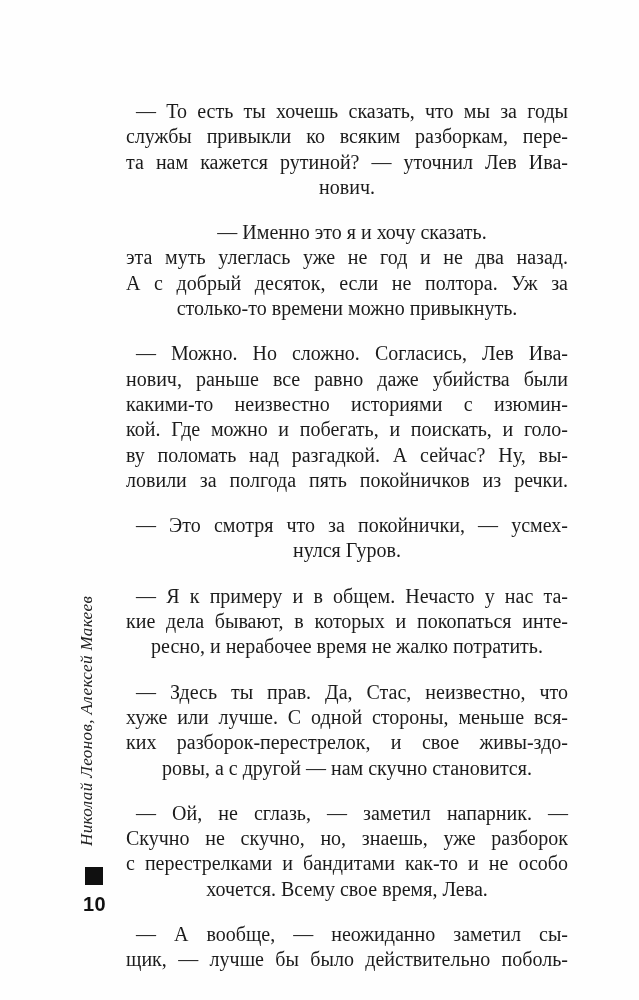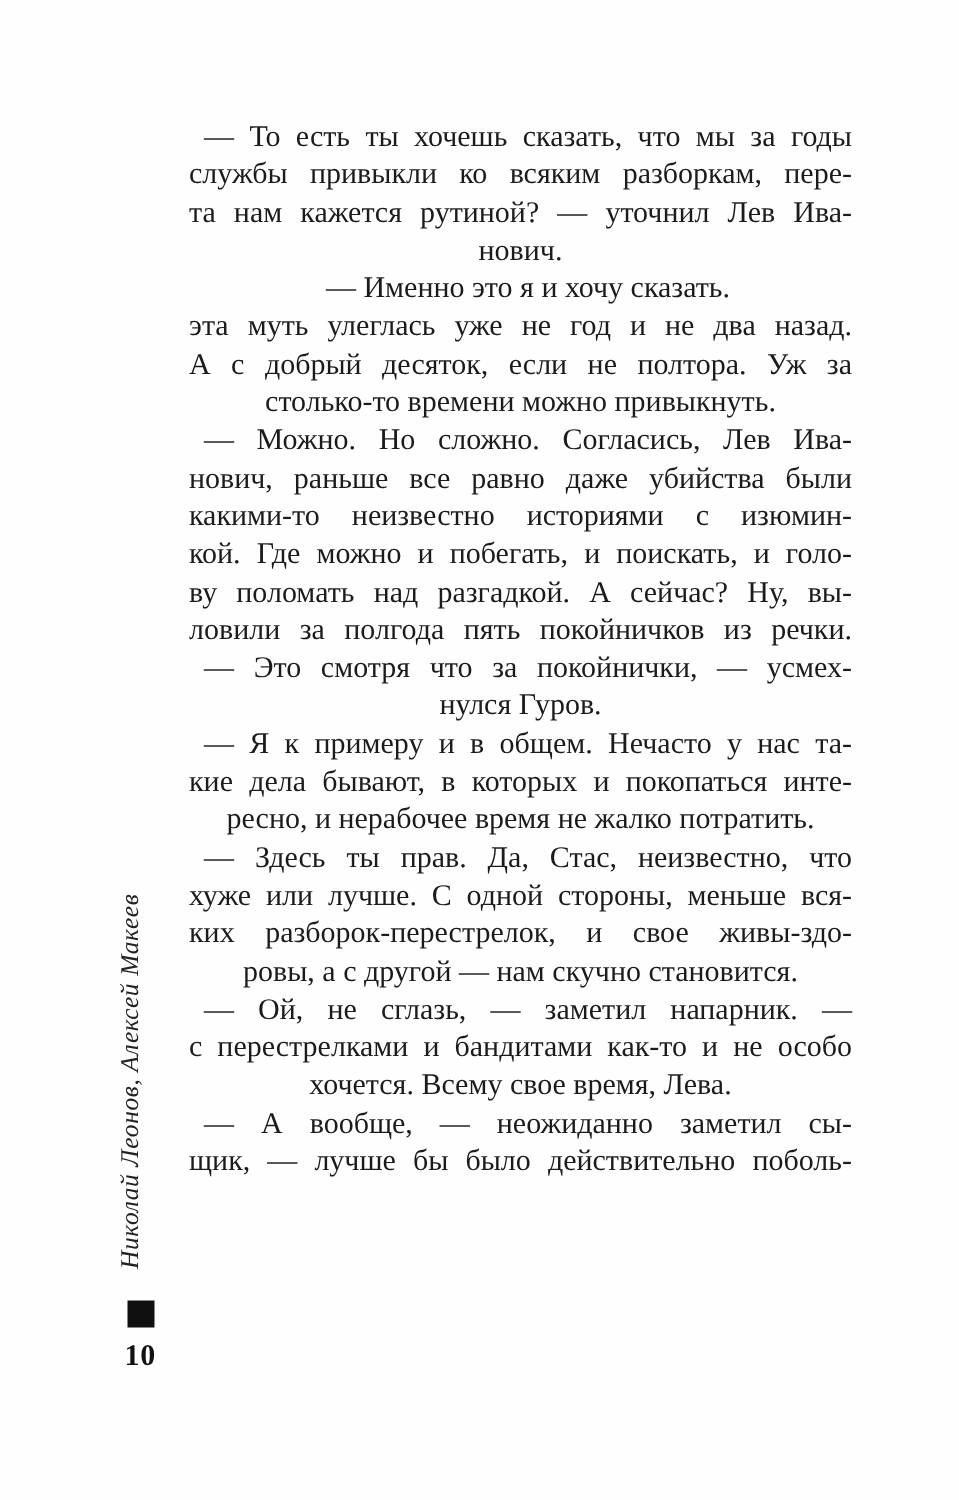--- a/index.html
+++ b/index.html
@@ -33,20 +33,21 @@
     line-height: 25.3px;
     white-space: normal;
     text-align: center;
   }
   .line.just {
     text-align: justify;
     text-align-last: justify;
   }
   .line.indent {
     padding-left: 10px;
+    margin-top: 20px;
   }
   
   .running-author {
     position: absolute;
     left: 77px;
     top: 846px;
     width: 276px;
     height: 22px;
     transform: rotate(-90deg);
     transform-origin: 0 0;
@@ -63,21 +64,21 @@
     top: 867px;
     width: 18px;
     height: 18px;
     background: #101010;
   }
   
   .page-number {
     position: absolute;
     left: 83px;
     top: 893px;
-    font-family: Liberation Serif, serif;
+    font-family: Liberation Sans, sans-serif;
     font-weight: 700;
     font-size: 20px;
     color: #111111;
     letter-spacing: 0.5px;
   }
 </style>
 </head>
 <body>
 
 <div class="book-page">
@@ -100,20 +101,21 @@
       <div class="line just indent">— Это смотря что за покойнички, — усмех-</div>
       <div class="line">нулся Гуров.</div>
       <div class="line just indent">— Я к примеру и в общем. Нечасто у нас та-</div>
       <div class="line just">кие дела бывают, в которых и покопаться инте-</div>
       <div class="line">ресно, и нерабочее время не жалко потратить.</div>
       <div class="line just indent">— Здесь ты прав. Да, Стас, неизвестно, что</div>
       <div class="line just">хуже или лучше. С одной стороны, меньше вся-</div>
       <div class="line just">ких разборок-перестрелок, и свое живы-здо-</div>
       <div class="line">ровы, а с другой — нам скучно становится.</div>
       <div class="line just indent">— Ой, не сглазь, — заметил напарник. —</div>
+      <div class="line just">Скучно не скучно, но, знаешь, уже разборок</div>
       <div class="line just">с перестрелками и бандитами как-то и не особо</div>
       <div class="line">хочется. Всему свое время, Лева.</div>
       <div class="line just indent">— А вообще, — неожиданно заметил сы-</div>
       <div class="line just">щик, — лучше бы было действительно поболь-</div>
     </div>
 
   <div class="running-author">Николай Леонов, Алексей Макеев</div>
 
   <div class="section-marker"></div>
 

